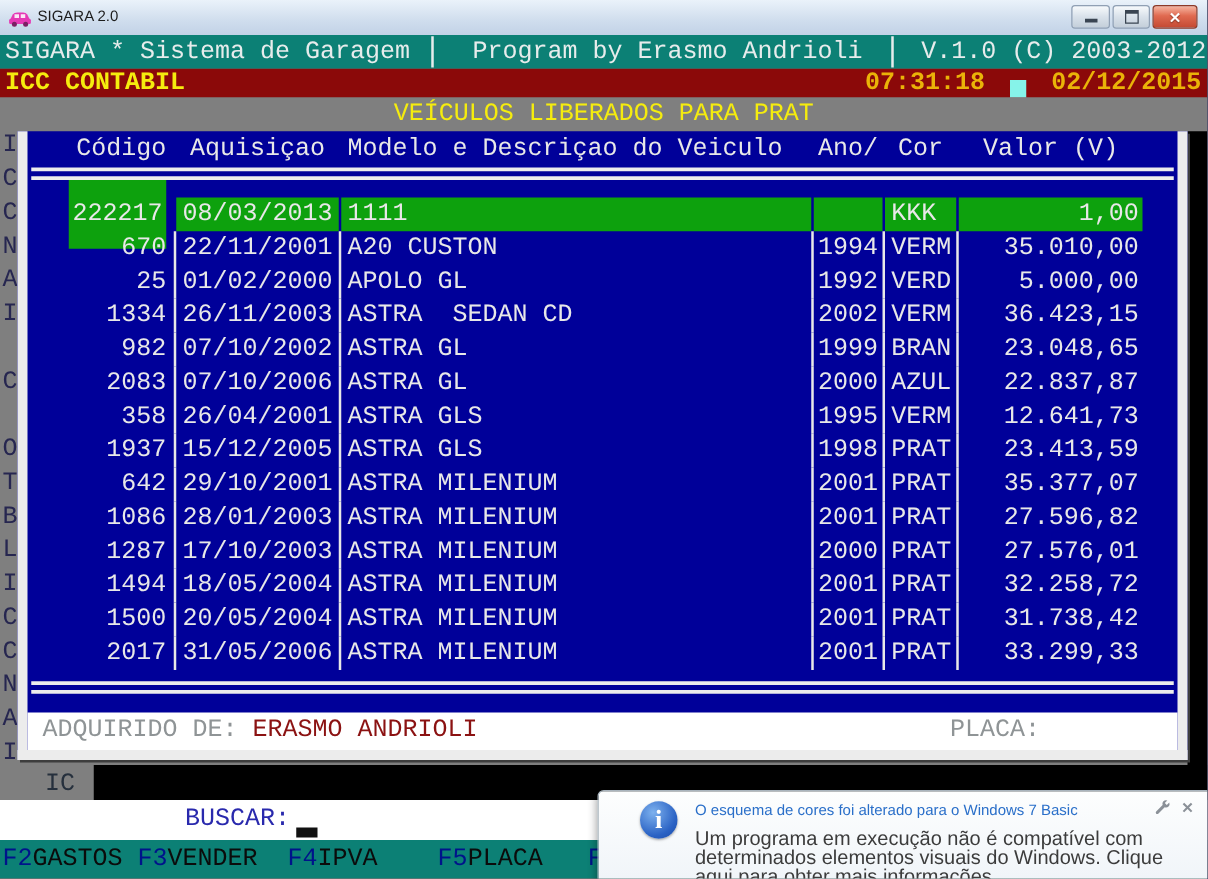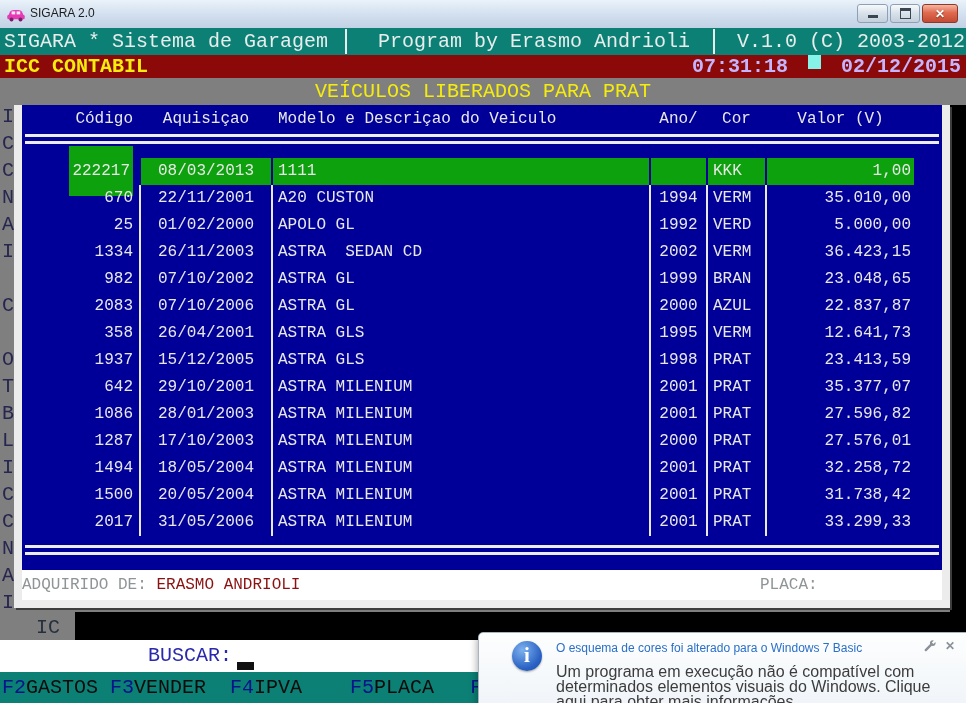--- a/index.html
+++ b/index.html
@@ -22,52 +22,52 @@
   .glyph-close{color:#fff;font-size:12px;font-weight:bold;text-shadow:0 1px 1px #7c2b1b;}
   
   .app-header{position:absolute;left:0;top:28px;width:966px;height:27px;background:#0c8075;
     color:#e7ecec;font-size:20px;line-height:27px;}
   .ah-left{position:absolute;left:4px;} .ah-center{position:absolute;left:378px;}
   .ah-right{position:absolute;left:737px;}
   .ah-div{position:absolute;top:1px;width:2px;height:25px;background:#e7ecec;}
   .status-bar{position:absolute;left:0;top:55px;width:966px;height:23px;background:#8b0909;
     font-size:20px;line-height:23px;font-weight:bold;}
   .sb-module{position:absolute;left:4px;color:#f5ec0e;}
-  .sb-right{position:absolute;right:5px;color:#c4b5fd;display:flex;align-items:flex-start;gap:20px;}
+  .sb-right{position:absolute;right:5px;color:#eab308;display:flex;align-items:flex-end;gap:20px;}
   .sb-block{width:13px;height:14px;background:#86f3e9;}
   
   .screen{position:absolute;left:0;top:78px;width:966px;height:625px;background:#7f7f7f;overflow:hidden;}
   .screen-title{position:absolute;left:0;top:1px;width:100%;text-align:center;color:#f5ec0e;
     font-size:20px;line-height:26px;}
   .left-strip{position:absolute;left:2px;top:25px;width:13px;color:#262650;font-size:20px;}
   .left-strip div{height:27px;line-height:27px;}
   .shadow-right{position:absolute;left:950px;top:27px;width:16px;height:535px;background:#000;}
   .shadow-bottom{position:absolute;left:75px;top:534px;width:891px;height:28px;background:#000;}
   .strip-ic{position:absolute;left:36px;top:536px;color:#26303d;font-size:20px;line-height:27px;}
   
   .panel{position:absolute;left:14px;top:27px;width:936px;height:503px;box-sizing:border-box;
     background:#000099;border:8px solid #ececec;border-top:none;box-shadow:2px 2px 0 #3d3d3d;
-    color:#e8e8e8;font-size:16px;}
+    color:#e8e8e8;font-size:20px;}
   .grid{display:grid;grid-template-columns:117px 2px 130px 2px 376px 2px 55px 2px 57px 2px 147px 1fr;
     height:27px;line-height:27px;}
   .t-header{height:29px;line-height:29px;}
   .t-sep{height:10px;border-top:3px solid #ececec;border-bottom:3px solid #ececec;
     margin:0 3px;box-sizing:border-box;}
   .t-gap1{height:14px;} .t-gap2{height:9px;}
   .t-navybar{height:15px;}
   .c-cod{text-align:right;padding-right:6px;} .c-aq{text-align:center;}
   .c-mod{padding-left:5px;white-space:pre;} .c-ano{text-align:center;}
   .c-cor{padding-left:5px;} .c-val{text-align:right;padding-right:3px;}
   .row .dv{background:#e8e8e8;}
   .row.sel .dv{background:transparent;}
   .row.sel .cell{background:#0da10d;}
   .row.sel .c-cod{background:transparent;}
   .row.sel .c-cod span{background:#0da10d;padding:16px 3px;}
   .t-footer{height:30px;line-height:30px;background:#fff;position:relative;color:#8f9496;}
-  .tf-label{margin-left:0;} .tf-value{color:#8b1212;} 
+  .tf-label{margin-left:12px;} .tf-value{color:#8b1212;} 
   .tf-placa{position:absolute;left:738px;top:0;}
   
   .search-row{position:absolute;left:0;top:562px;width:966px;height:32px;background:#fff;}
   .search-label{position:absolute;left:148px;line-height:32px;color:#2929ad;font-size:20px;}
   .search-cursor{position:absolute;left:237px;top:22px;width:17px;height:8px;background:#111;}
   .fkey-bar{position:absolute;left:0;top:594px;width:966px;height:31px;background:#0c8075;
     font-size:20px;line-height:31px;padding-left:2px;box-sizing:border-box;white-space:nowrap;}
   .fk{color:#00138b;} .fk-label{color:#0b0b0b;margin-top:28px;}
   
   .notif{position:absolute;left:478px;top:632px;width:500px;height:84px;border:1px solid #a9b4bd;

